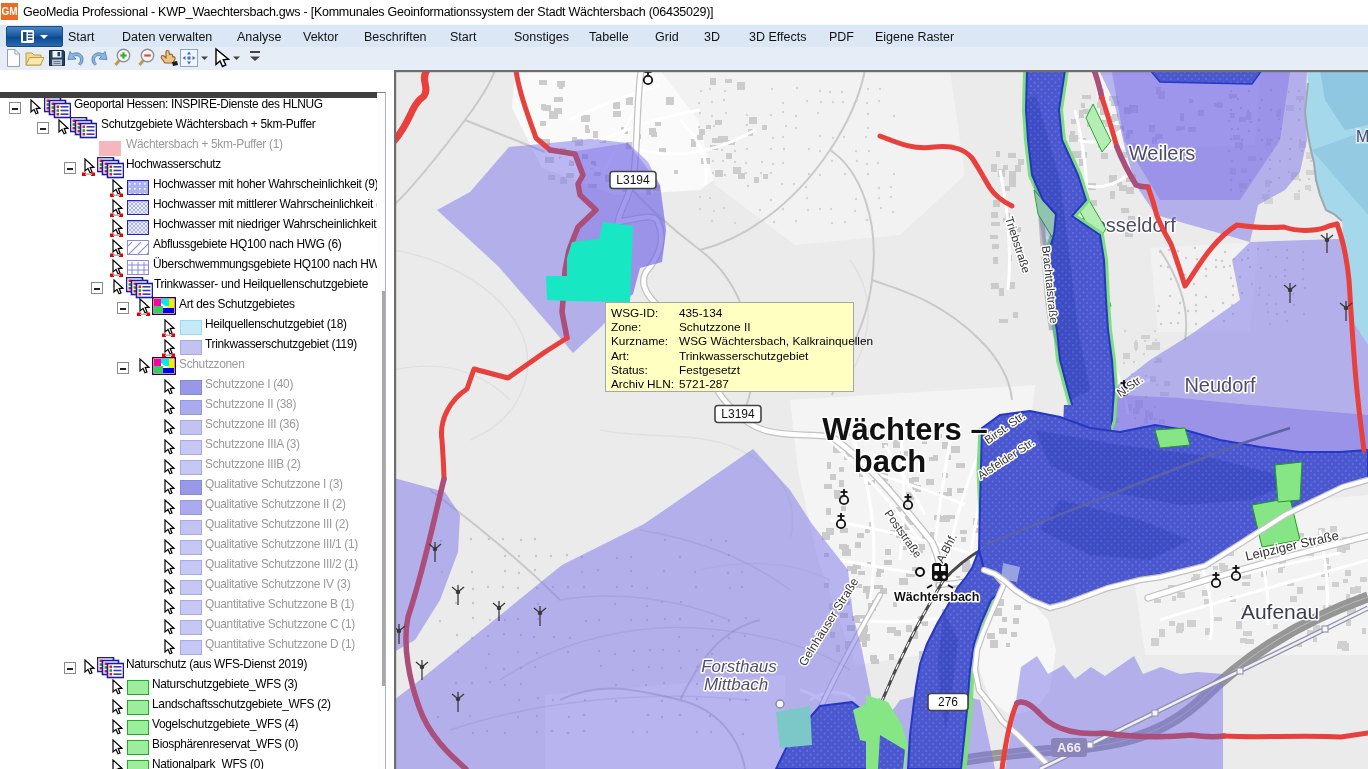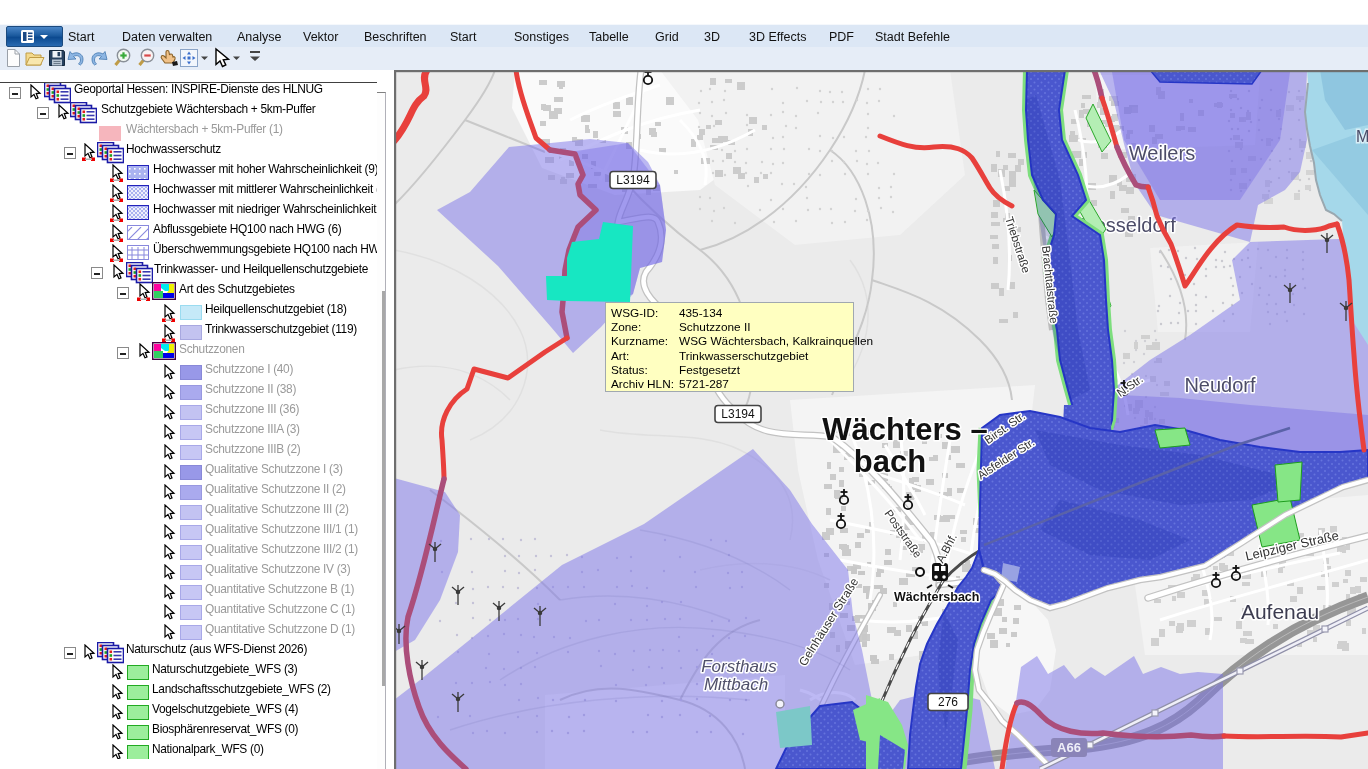--- a/index.html
+++ b/index.html
@@ -13,21 +13,21 @@
   #menubar { position:absolute; left:0; top:24px; width:1368px; height:23px; background:#dce7f5; border-top:1px solid #f5f8fc;}
   #appbtn { position:absolute; left:6px; top:1px; width:57px; height:21px; background:linear-gradient(#4a86c8 0%, #1b5a9e 45%, #0c4a90 55%, #2a6ab0 100%); border:1px solid #1b4a7e; border-radius:2px; }
   .menuitem { position:absolute; top:5px; font-size:12.5px; color:#111; }
   
   #toolbar { position:absolute; left:0; top:47px; width:1368px; height:23px; background:#e6edf7; }
   
   #panelheader { position:absolute; left:0; top:69px; width:392px; height:23px; background:linear-gradient(#eef3fa,#ccd9ea); border-bottom:1px solid #9aa8bc; }
   #panelheader .t { position:absolute; left:8px; top:4px; font-weight:bold; font-size:12.5px; color:#000; }
   #closebtn { position:absolute; left:371px; top:3px; width:17px; height:16px; background:#c8504b; border:1px solid #943a36; color:#fff; font-size:11px; font-weight:bold; text-align:center; line-height:14px; }
   #pin { position:absolute; left:355px; top:4px; width:12px; height:14px; font-size:12px; color:#000; }
-  #tree { position:absolute; left:0; top:82px; width:377px; height:677px; background:#fff; border-top:1px solid #404040; overflow:hidden; }
+  #tree { position:absolute; left:0; top:92px; width:377px; height:677px; background:#fff; border-top:6px solid #404040; overflow:hidden; }
   .trow { position:absolute; height:20px; white-space:nowrap; }
   .trow .txt { position:absolute; top:3px; font-size:11.9px; letter-spacing:-0.3px; color:#000; }
   .trow .txt.gray { color:#9a9a9a; }
   .eb { position:absolute; top:4px; width:12px; height:12px; border:1px solid #8a8a8a; background:#fff; }
   .eb:before { content:""; position:absolute; left:2px; top:5px; width:6px; height:1.6px; background:#222; }
   .sw { position:absolute; top:3px; width:22px; height:15px; overflow:hidden; }
   .cur, .lic { position:absolute; }
   
   #vsb { position:absolute; left:377px; top:92px; width:9px; height:677px; background:#fdfdfd; border-top:1px solid #808080; border-right:1px solid #b0b0b8;}
   #vsbthumb { position:absolute; left:5px; top:198px; width:3px; height:395px; background:#a8a8a8; }
@@ -36,20 +36,24 @@
   #maprow { position:absolute; left:0; top:69px; width:1368px; height:700px; background:#fff; }
   
   #tip { position:absolute; left:605px; top:302px; width:249px; height:90px; background:#ffffc1; border:1px solid #a0a8b0; font-size:11.8px; color:#000; }
   #tip .r { position:absolute; left:5px; height:14px; white-space:nowrap; }
   #tip .v { position:absolute; left:68px; }
 </style>
 </head>
 <body>
 <div id="app">
   <div id="maprow"></div>
+  <div id="titlebar">
+    <div id="gmicon">GM</div>
+    <div id="titletext">GeoMedia Professional - KWP_Waechtersbach.gws - [Kommunales Geoinformationssystem der Stadt Wächtersbach (06435029)]</div>
+  </div>
   <div id="menubar">
     <div id="appbtn">
         <svg width="55" height="19" viewBox="0 0 55 19" style="position:absolute;left:0;top:0">
           <rect x="14" y="3" width="13" height="13" rx="1.5" fill="#fff"></rect>
           <rect x="16" y="5" width="3.5" height="9" fill="#1c4a86"></rect>
           <rect x="21" y="5.5" width="4.5" height="1.6" fill="#1c4a86"></rect>
           <rect x="21" y="8.4" width="4.5" height="1.6" fill="#1c4a86"></rect>
           <rect x="21" y="11.3" width="4.5" height="1.6" fill="#1c4a86"></rect>
           <path d="M33 8 L41 8 L37 12 Z" fill="#fff"></path>
         </svg>
@@ -59,21 +63,21 @@
     <div class="menuitem" style="left:237px">Analyse</div>
     <div class="menuitem" style="left:303px">Vektor</div>
     <div class="menuitem" style="left:364px">Beschriften</div>
     <div class="menuitem" style="left:450px">Start</div>
     <div class="menuitem" style="left:514px">Sonstiges</div>
     <div class="menuitem" style="left:589px">Tabelle</div>
     <div class="menuitem" style="left:655px">Grid</div>
     <div class="menuitem" style="left:704px">3D</div>
     <div class="menuitem" style="left:749px">3D Effects</div>
     <div class="menuitem" style="left:829px">PDF</div>
-    <div class="menuitem" style="left:875px">Stadt Befehle</div>
+    <div class="menuitem" style="left:875px">Eigene Raster</div>
   </div>
   <div id="toolbar">
       <svg width="1368" height="22" viewBox="0 0 1368 22" style="position:absolute;left:0;top:0">
         <g transform="translate(6,2)">
           <path d="M1.5 0.5 L9 0.5 L13.5 5 L13.5 17.5 L1.5 17.5 Z" fill="#fdfdfd" stroke="#9aa0a8"></path>
           <path d="M9 0.5 L9 5 L13.5 5" fill="none" stroke="#9aa0a8"></path>
         </g>
         <g transform="translate(25,2)">
           <path d="M1 4 L7 4 L9 6 L16 6 L16 16 L1 16 Z" fill="#f3d98d" stroke="#c09c46"></path>
           <path d="M1 16 L4.5 8.5 L19 8.5 L15.5 16 Z" fill="#f8e7ae" stroke="#c09c46"></path>
@@ -593,21 +597,21 @@
           <g transform="translate(10,6)">
             <rect x="0.5" y="0.5" width="16" height="14" fill="#fff" stroke="#1a1aa6" stroke-width="1.6"></rect>
             <rect x="2.5" y="2.5" width="2.6" height="2.6" fill="#e02020"></rect>
             <rect x="2.5" y="6.2" width="2.6" height="2.6" fill="#20a020"></rect>
             <rect x="2.5" y="9.9" width="2.6" height="2.6" fill="#e02020"></rect>
             <rect x="6.5" y="3" width="8" height="1.6" fill="#3a3ab0"></rect>
             <rect x="6.5" y="6.7" width="8" height="1.6" fill="#3a3ab0"></rect>
             <rect x="6.5" y="10.4" width="8" height="1.6" fill="#3a3ab0"></rect>
           </g>
         </svg>
-        <span class="txt" style="left:126px;top:559px">Naturschutz (aus WFS-Dienst 2026)</span>
+        <span class="txt" style="left:126px;top:559px">Naturschutz (aus WFS-Dienst 2019)</span>
       </div>
 <div class="trow" style="left:0;top:0px">
         <svg class="cur" style="left:110px;top:581px" width="16" height="19" viewBox="0 0 16 19">
           <path d="M3 1 L3 13 L6 10.4 L8 14.8 L10 14 L8.2 9.6 L12 9.2 Z" fill="#fff" stroke="#000" stroke-width="1.2"></path>
         </svg>
         <div class="sw" style="left:127px;top:582px;background:#9cee9c;border:1px solid #22aa22;"></div>
         <span class="txt" style="left:152px;top:579px">Naturschutzgebiete_WFS (3)</span>
       </div>
 <div class="trow" style="left:0;top:0px">
         <svg class="cur" style="left:110px;top:601px" width="16" height="19" viewBox="0 0 16 19">

